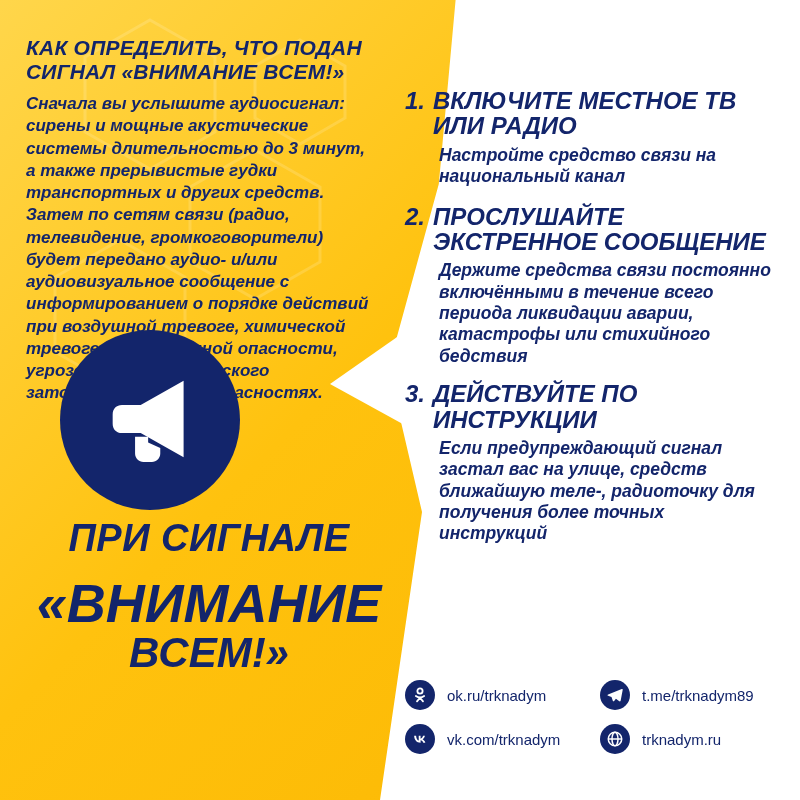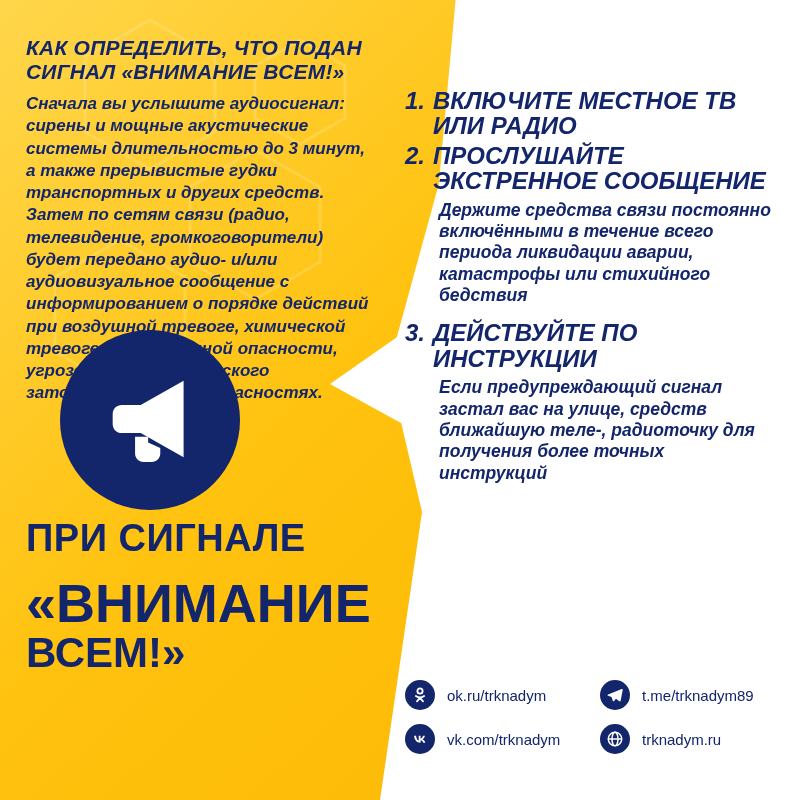--- a/index.html
+++ b/index.html
@@ -89,27 +89,29 @@
     background: #13256b;
     display: flex;
     align-items: center;
     justify-content: center;
   }
   .mega-badge svg { width: 112px; height: 112px; display:block; }
 
   
   .slogan {
     position: absolute;
-    left: 26px;
+    left: 19px;
     top: 520px;
     width: 380px;
     color: #13256b;
+    font-style: italic;
     font-weight: bold;
     text-transform: uppercase;
     line-height: .95;
+    text-align: center;
   }
   .slogan .l1 { font-size: 38px; letter-spacing: .5px; }
   .slogan .l2 { font-size: 54px; margin-top: 22px; }
   .slogan .l3 { font-size: 42px; margin-top: 4px; }
 
   
   .steps {
     position: absolute;
     left: 405px;
     top: 88px;
@@ -209,20 +211,21 @@
     <div class="l3">ВСЕМ!»</div>
   </div>
 
   <div class="steps">
 
     <div class="step" id="step-1">
       <div class="step-head">
         <span class="step-num">1.</span>
         <span class="step-title">ВКЛЮЧИТЕ МЕСТНОЕ ТВ ИЛИ РАДИО</span>
       </div>
+      <div class="step-body">Настройте средство связи на национальный канал</div>
     </div>
 
     <div class="step" id="step-2">
       <div class="step-head">
         <span class="step-num">2.</span>
         <span class="step-title">ПРОСЛУШАЙТЕ ЭКСТРЕННОЕ СООБЩЕНИЕ</span>
       </div>
       <div class="step-body">Держите средства связи постоянно включёнными в течение всего периода ликвидации аварии, катастрофы или стихийного бедствия</div>
     </div>
 

